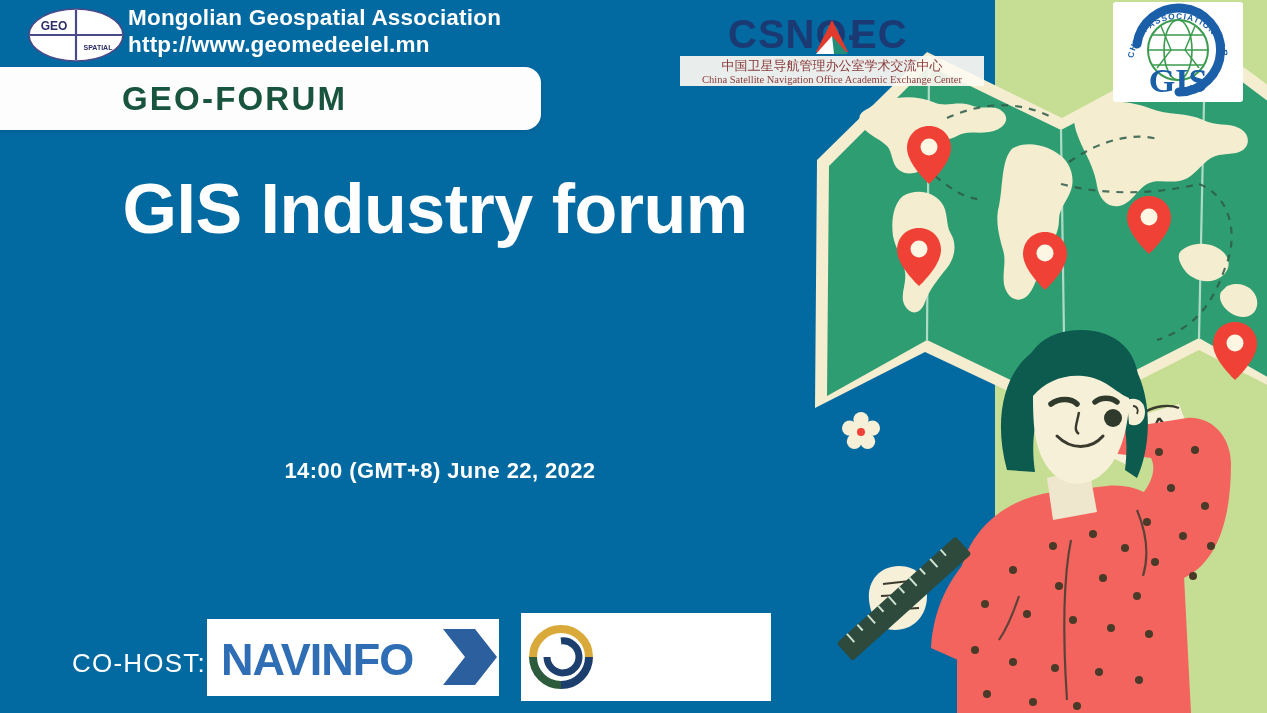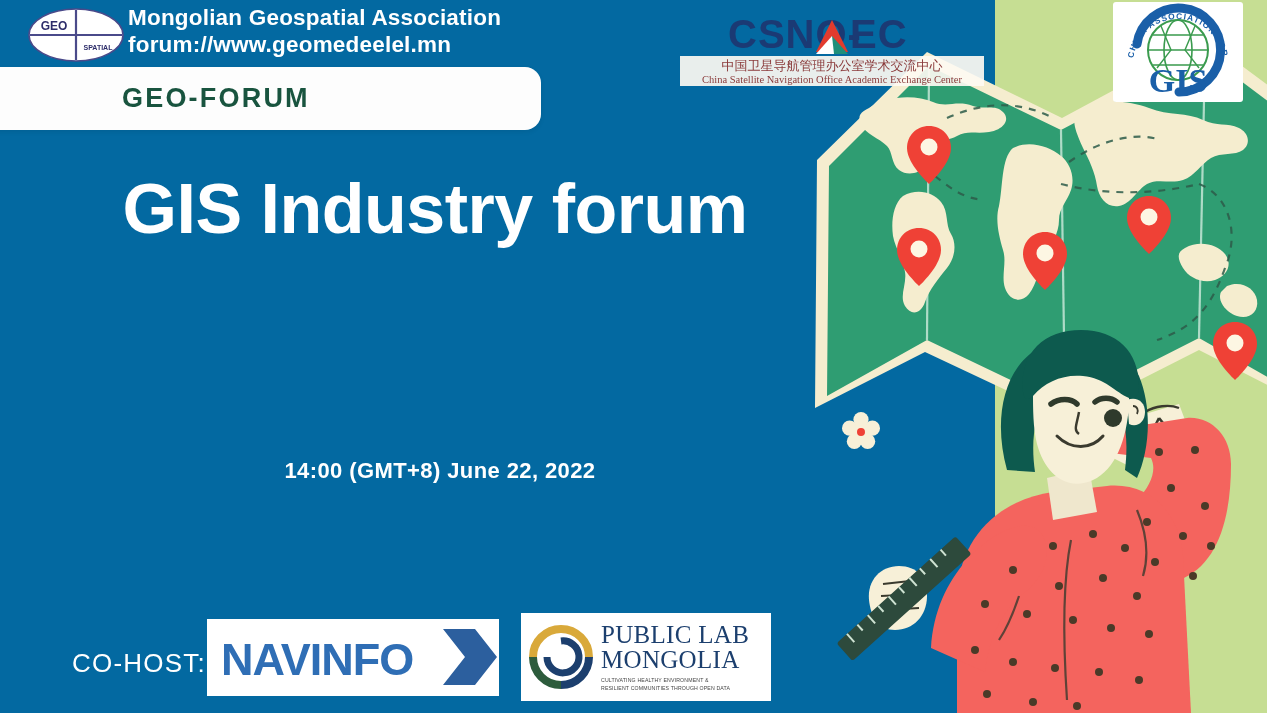--- a/index.html
+++ b/index.html
@@ -56,21 +56,21 @@
     width:561px;height:63px;
     background:#fdfdfd;
     border-top-right-radius:16px;
     border-bottom-right-radius:16px;
     display:flex;align-items:center;
     box-shadow:0 2px 5px rgba(0,0,0,.07);
   }
   .geo-forum-label{
     margin-left:142px;
     color:#19543f;
-    font-size:27px;
+    font-size:33px;
     font-weight:bold;
     letter-spacing:2.2px;
   }
 
   
   .title-block{
     position:absolute;left:0;top:168px;
     width:870px;
     text-align:center;
   }
@@ -336,21 +336,21 @@
 
   <svg class="mga-logo" viewBox="0 0 108 58">
     <ellipse cx="54" cy="29" rx="47" ry="26" fill="#ffffff" stroke="#4a4a8a" stroke-width="1.6"></ellipse>
     <path d="M54,4 L54,54" stroke="#4a4a8a" stroke-width="2.2"></path>
     <path d="M8,29 L100,29" stroke="#4a4a8a" stroke-width="2.2"></path>
     <text x="32" y="24" font-family="Liberation Sans, sans-serif" font-size="12" font-weight="bold" fill="#2d2d6a" text-anchor="middle">GEO</text>
     <text x="76" y="44" font-family="Liberation Sans, sans-serif" font-size="7" font-weight="bold" fill="#2d2d6a" text-anchor="middle">SPATIAL</text>
   </svg>
 
   <div class="mga-title">Mongolian Geospatial Association
-forum://www.geomedeelel.mn</div>
+http://www.geomedeelel.mn</div>
 
   <svg class="csno-logo" viewBox="0 0 320 80">
     <text x="56" y="40" font-family="Liberation Sans, sans-serif" font-size="40" font-weight="bold" fill="#1b3a74" letter-spacing="1">CSNO-</text>
     <g>
       <polygon points="160,12 176,44 144,44" fill="#e23b2e"></polygon>
       <polygon points="160,28 176,46 152,46" fill="#1f8f7a"></polygon>
       <polygon points="160,28 144,46 162,46" fill="#ffffff"></polygon>
     </g>
     <text x="178" y="40" font-family="Liberation Sans, sans-serif" font-size="40" font-weight="bold" fill="#1b3a74" letter-spacing="1">EC</text>
     <rect x="8" y="48" width="304" height="30" fill="#fdfaf2" opacity=".92"></rect>
@@ -400,21 +400,15 @@
   </div>
 
   <div class="publiclab-box">
     <svg width="68" height="68" viewBox="0 0 68 68">
       <path d="M34,6 A28,28 0 0 1 62,34" fill="none" stroke="#d9a93a" stroke-width="8"></path>
       <path d="M62,34 A28,28 0 0 1 34,62" fill="none" stroke="#1c3f6e" stroke-width="8"></path>
       <path d="M34,62 A28,28 0 0 1 6,34" fill="none" stroke="#2d5c3c" stroke-width="8"></path>
       <path d="M6,34 A28,28 0 0 1 34,6" fill="none" stroke="#d9a93a" stroke-width="8"></path>
       <path d="M34,18 A16,16 0 1 1 20,34" fill="none" stroke="#1c3f6e" stroke-width="7"></path>
     </svg>
-    <div class="pl-text">
-      <div class="pl-name">PUBLIC LAB</div>
-      <div class="pl-name">MONGOLIA</div>
-      <div class="pl-tagline">CULTIVATING HEALTHY ENVIRONMENT &amp;
-RESILIENT COMMUNITIES THROUGH OPEN DATA</div>
-    </div>
   </div>
 
 </div>
 
 </body></html>

